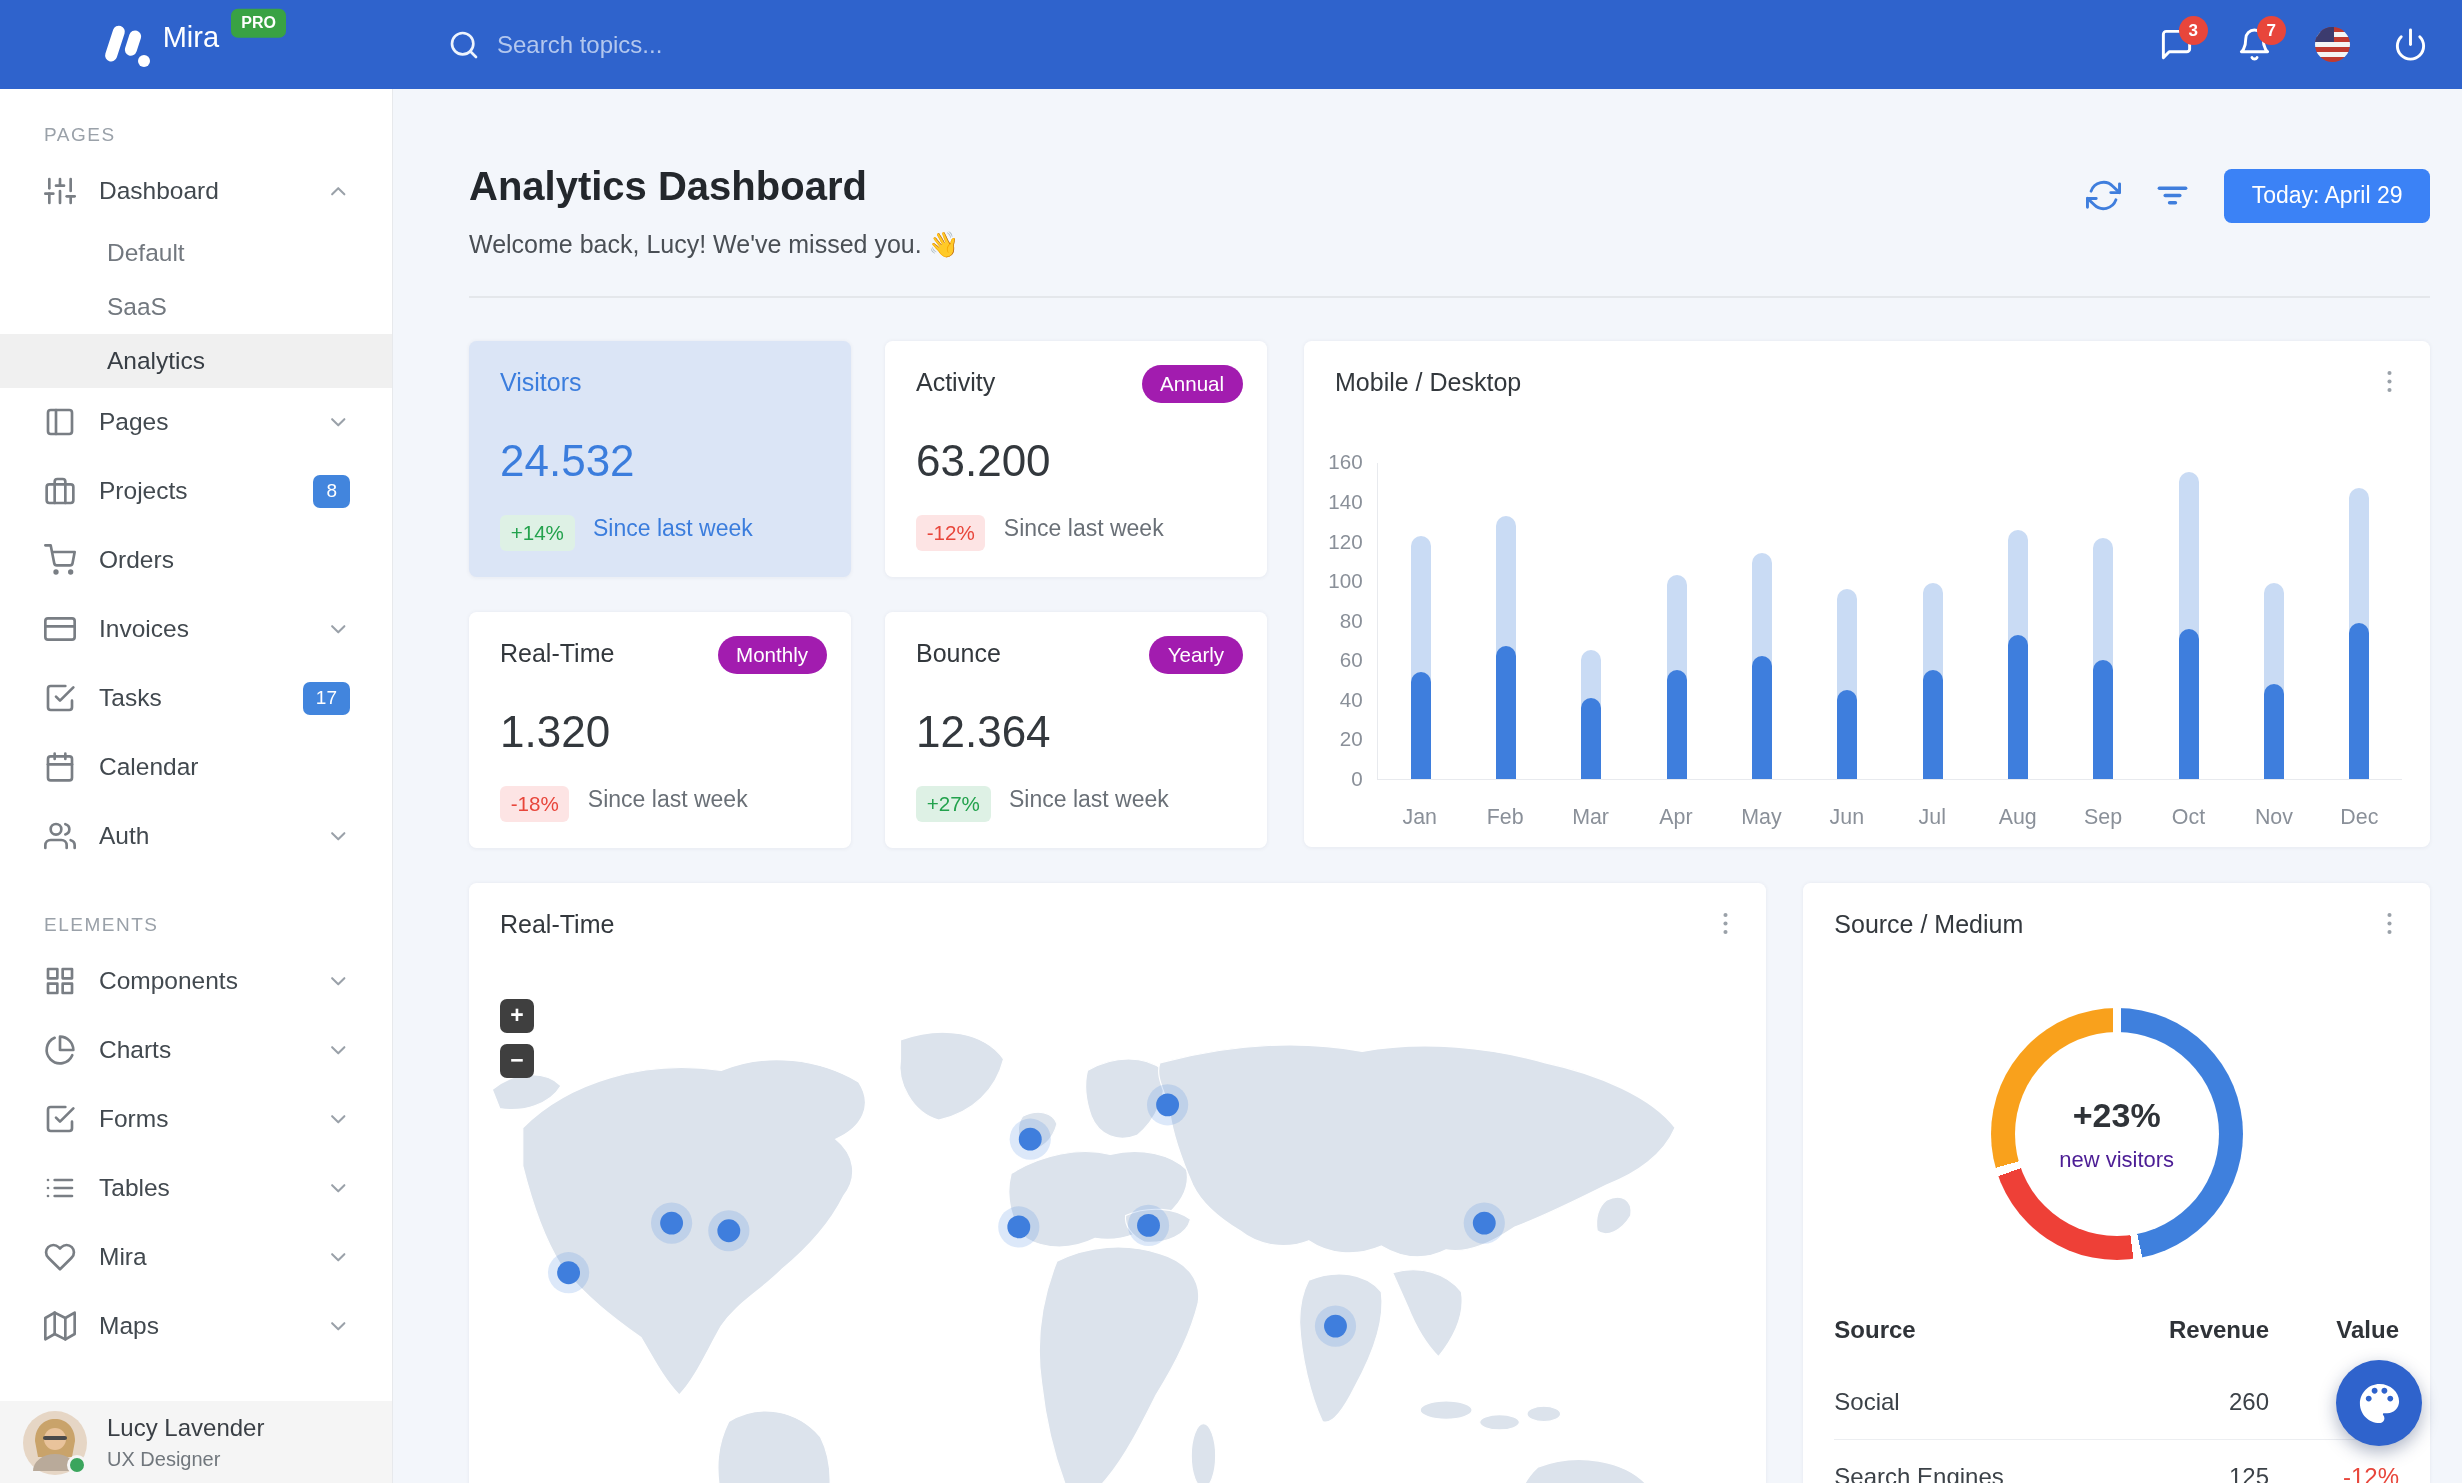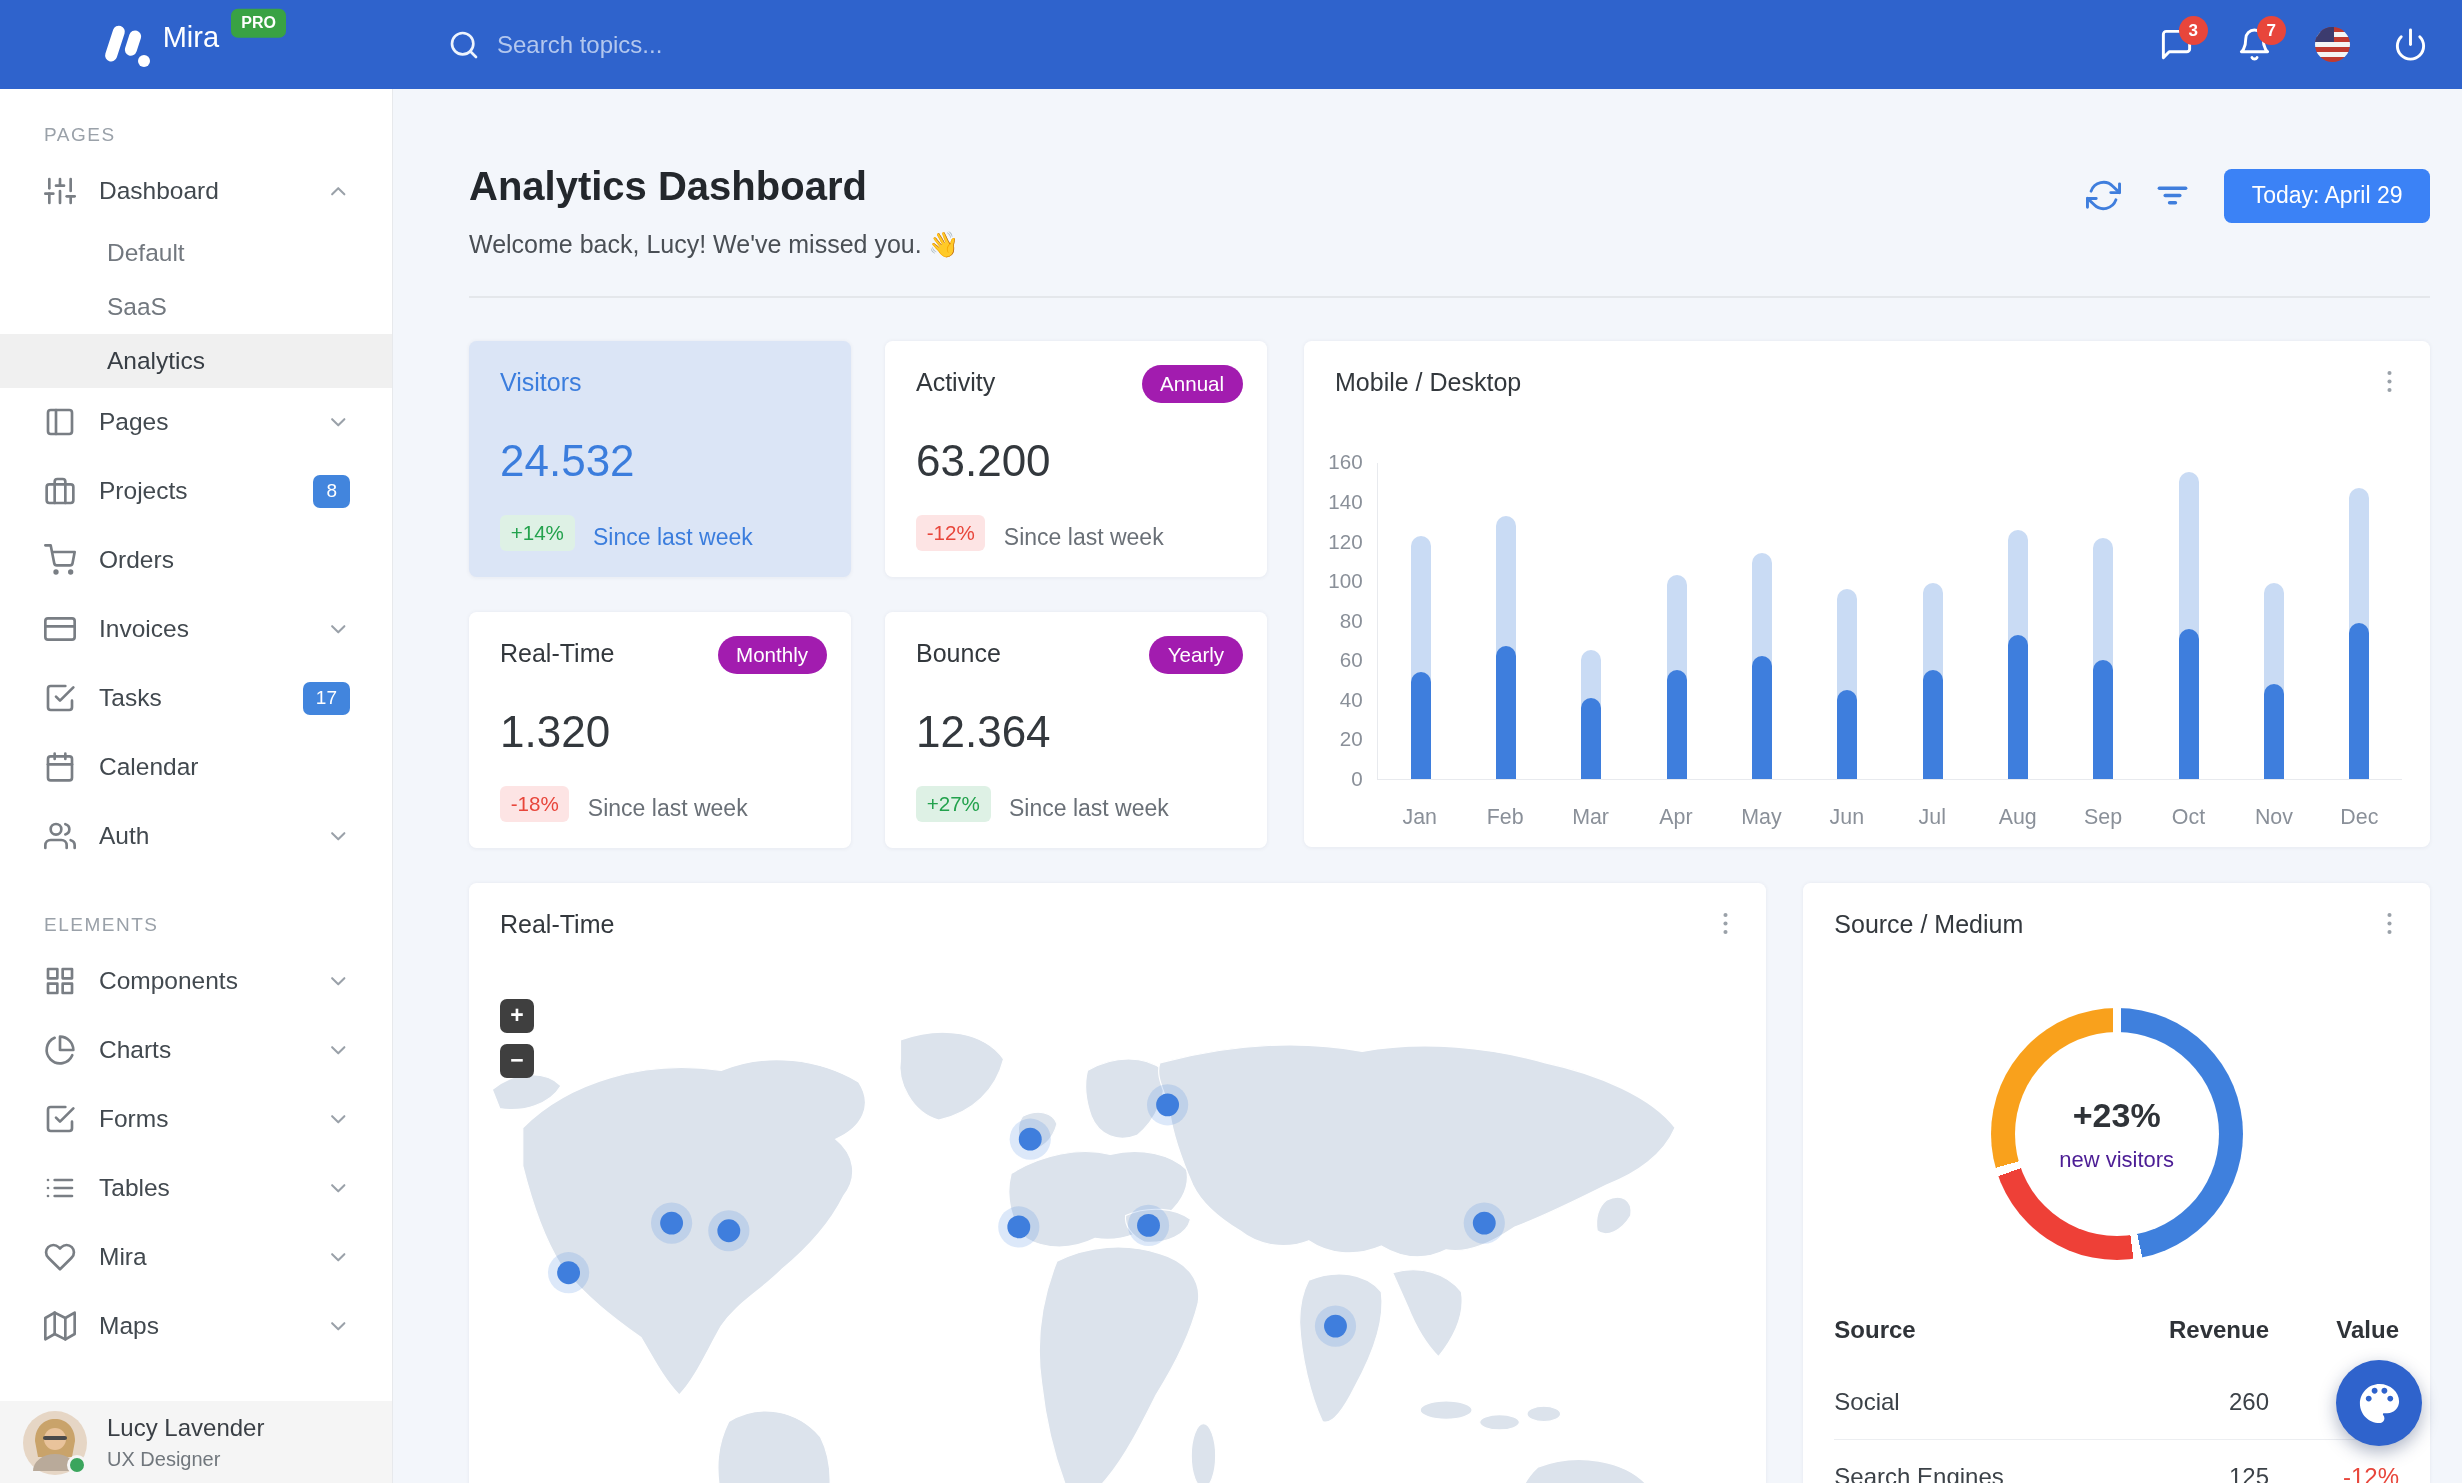--- a/index.html
+++ b/index.html
@@ -59,21 +59,21 @@
   .header-actions{position:absolute;right:0;top:4.6px;display:flex;align-items:center;gap:34px}
   .icon-btn-blue{color:#3f7edd;width:35px;height:35px;cursor:pointer}
   .date-btn{background:#3b82f6;color:#fff;font-size:23px;padding:13.8px 27.5px;border-radius:7.6px;font-weight:500;border:none;cursor:pointer}
   .divider{margin-top:37px;height:1.5px;background:#e4e7eb}
   .row-top{margin-top:43px;display:flex;gap:37px}
   .stats-grid{display:grid;grid-template-columns:382px 382px;grid-auto-rows:236px;gap:35px 34px}
   .card{background:#fff;border-radius:7.6px;box-shadow:0 0.8px 4.6px rgba(30,40,60,.06)}
   .stat-card{padding:27.5px 31px;position:relative}
   .stat-title{font-size:25px;font-weight:500;color:#33383d}
   .stat-value{position:absolute;top:95px;left:31px;font-size:44px;color:#33383d}
-  .stat-bottom{position:absolute;bottom:26px;left:31px;display:flex;align-items:flex-end;gap:18.4px;font-size:23px;color:#6a7077}
+  .stat-bottom{position:absolute;bottom:26px;left:31px;display:flex;align-items:flex-start;gap:18.4px;font-size:23px;color:#6a7077}
   .delta{font-size:20.6px;padding:6.1px 10.7px;border-radius:6.1px;font-weight:500}
   .delta.pos{color:#23a24d;background:#def1e5}
   .delta.neg{color:#e8463b;background:#fde4e4}
   .stat-badge{position:absolute;right:24.5px;top:24.5px;background:#a21caf;color:#fff;font-size:20.6px;padding:6.9px 18.4px;border-radius:21.4px}
   .stat-card.primary{background:#dbe5f6}
   .stat-card.primary .stat-title,.stat-card.primary .stat-value,.stat-card.primary .stat-bottom{color:#3b7ddd}
   
   .chart-card{width:1127px;height:506px;position:relative;padding:27.5px 31px}
   .card-title{font-size:25px;font-weight:500;color:#33383d}
   .dots-menu{position:absolute;top:26px;right:26px;width:29px;height:29px;color:#9aa1a9;cursor:pointer}

